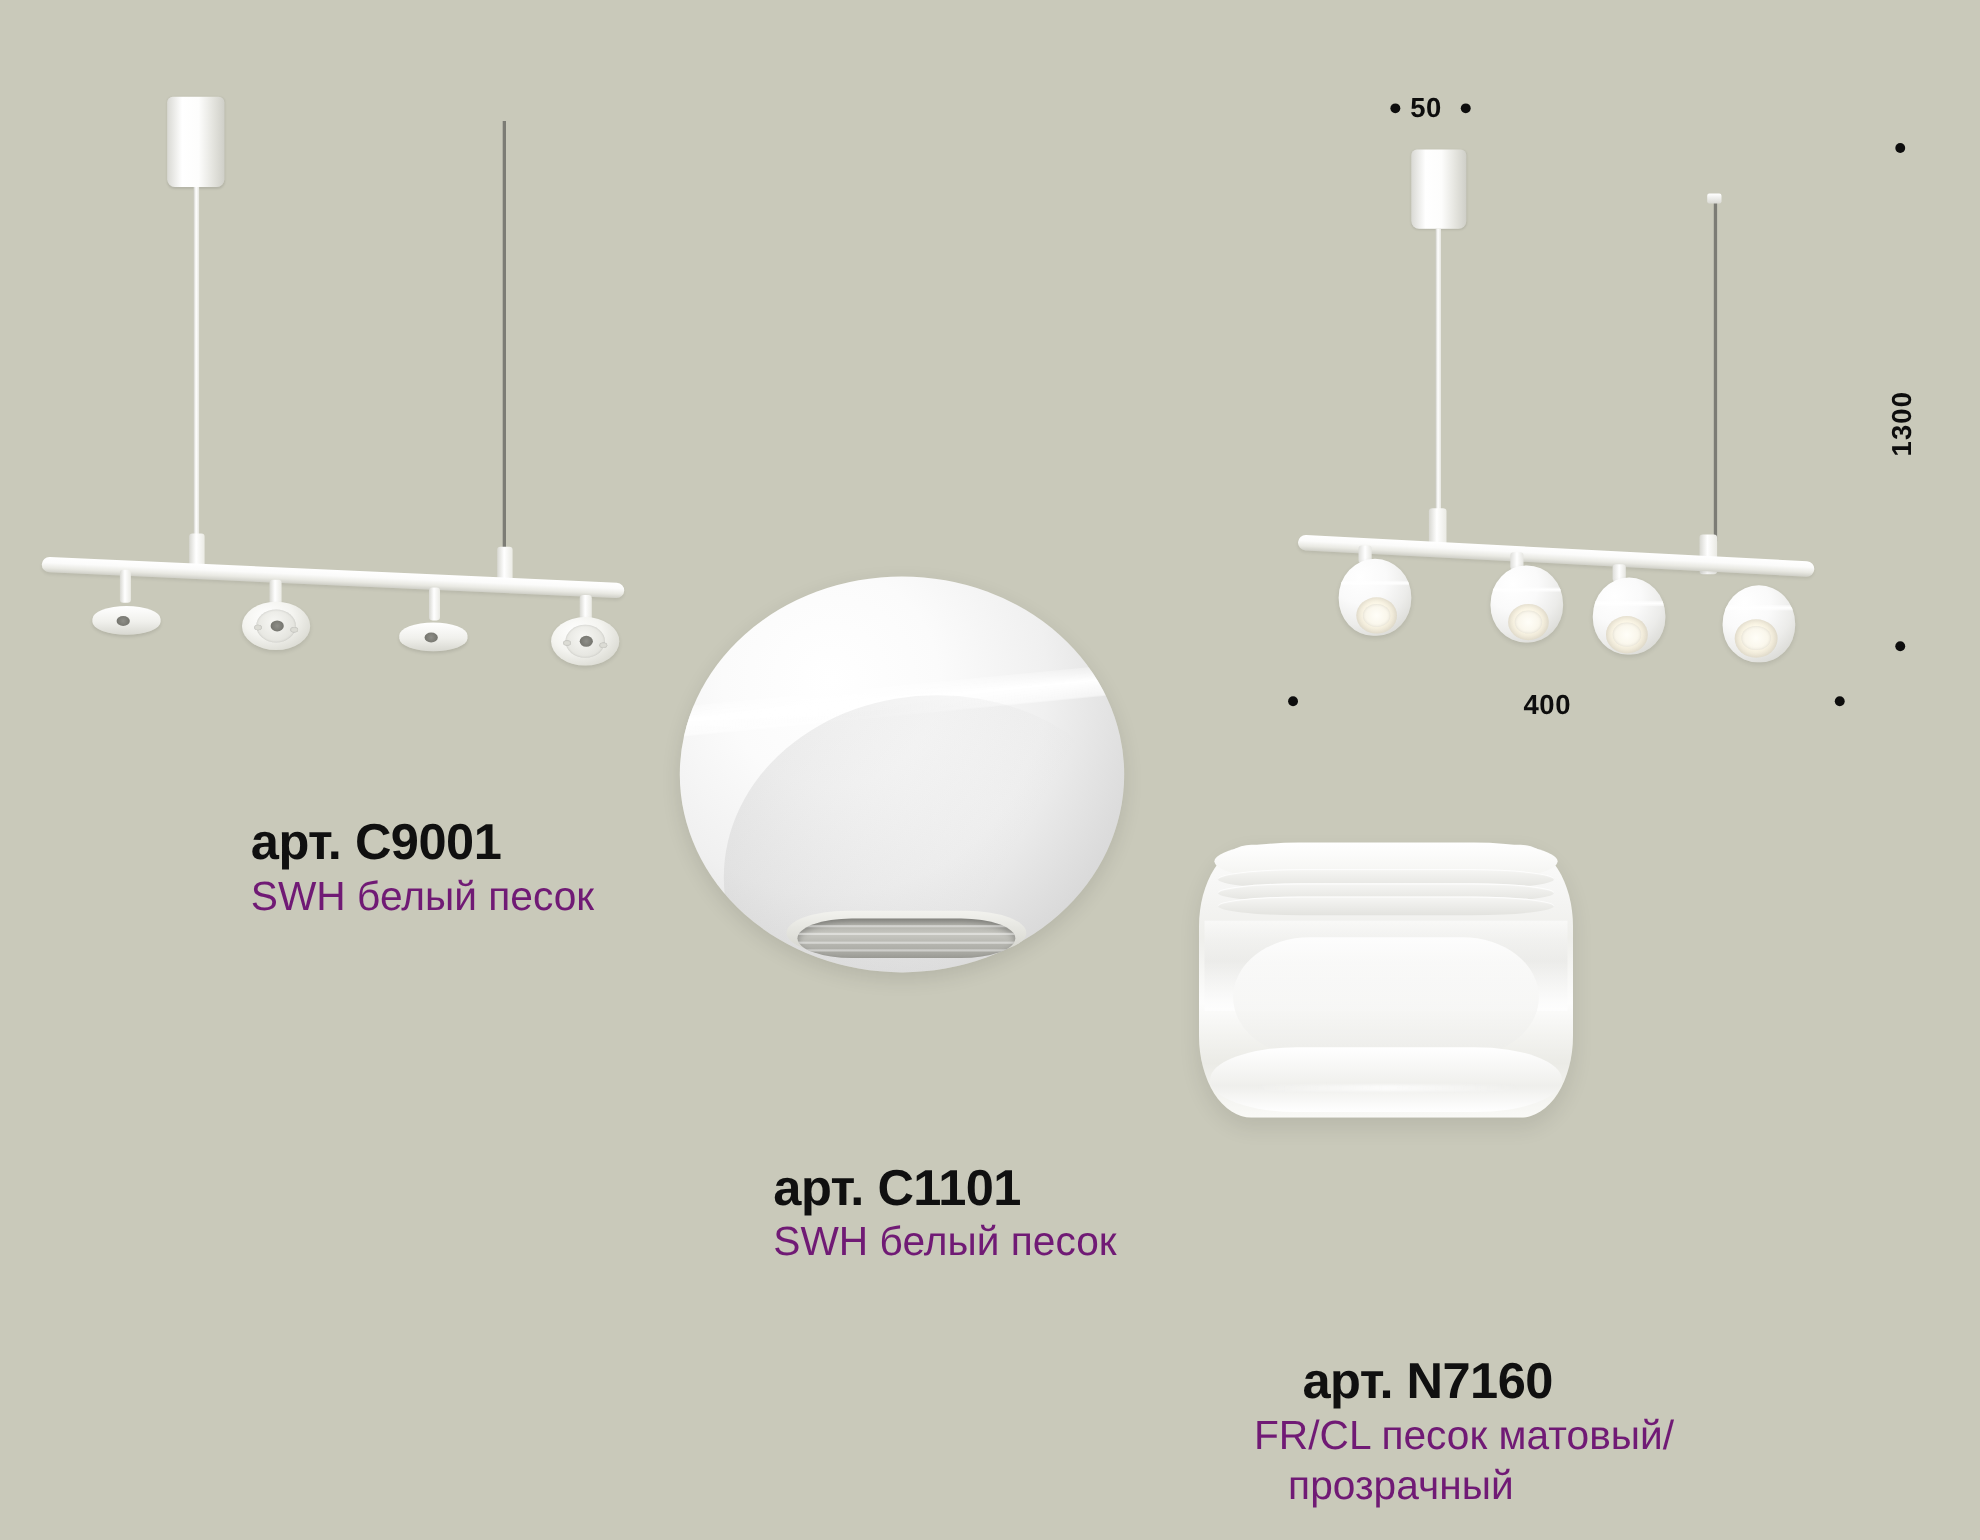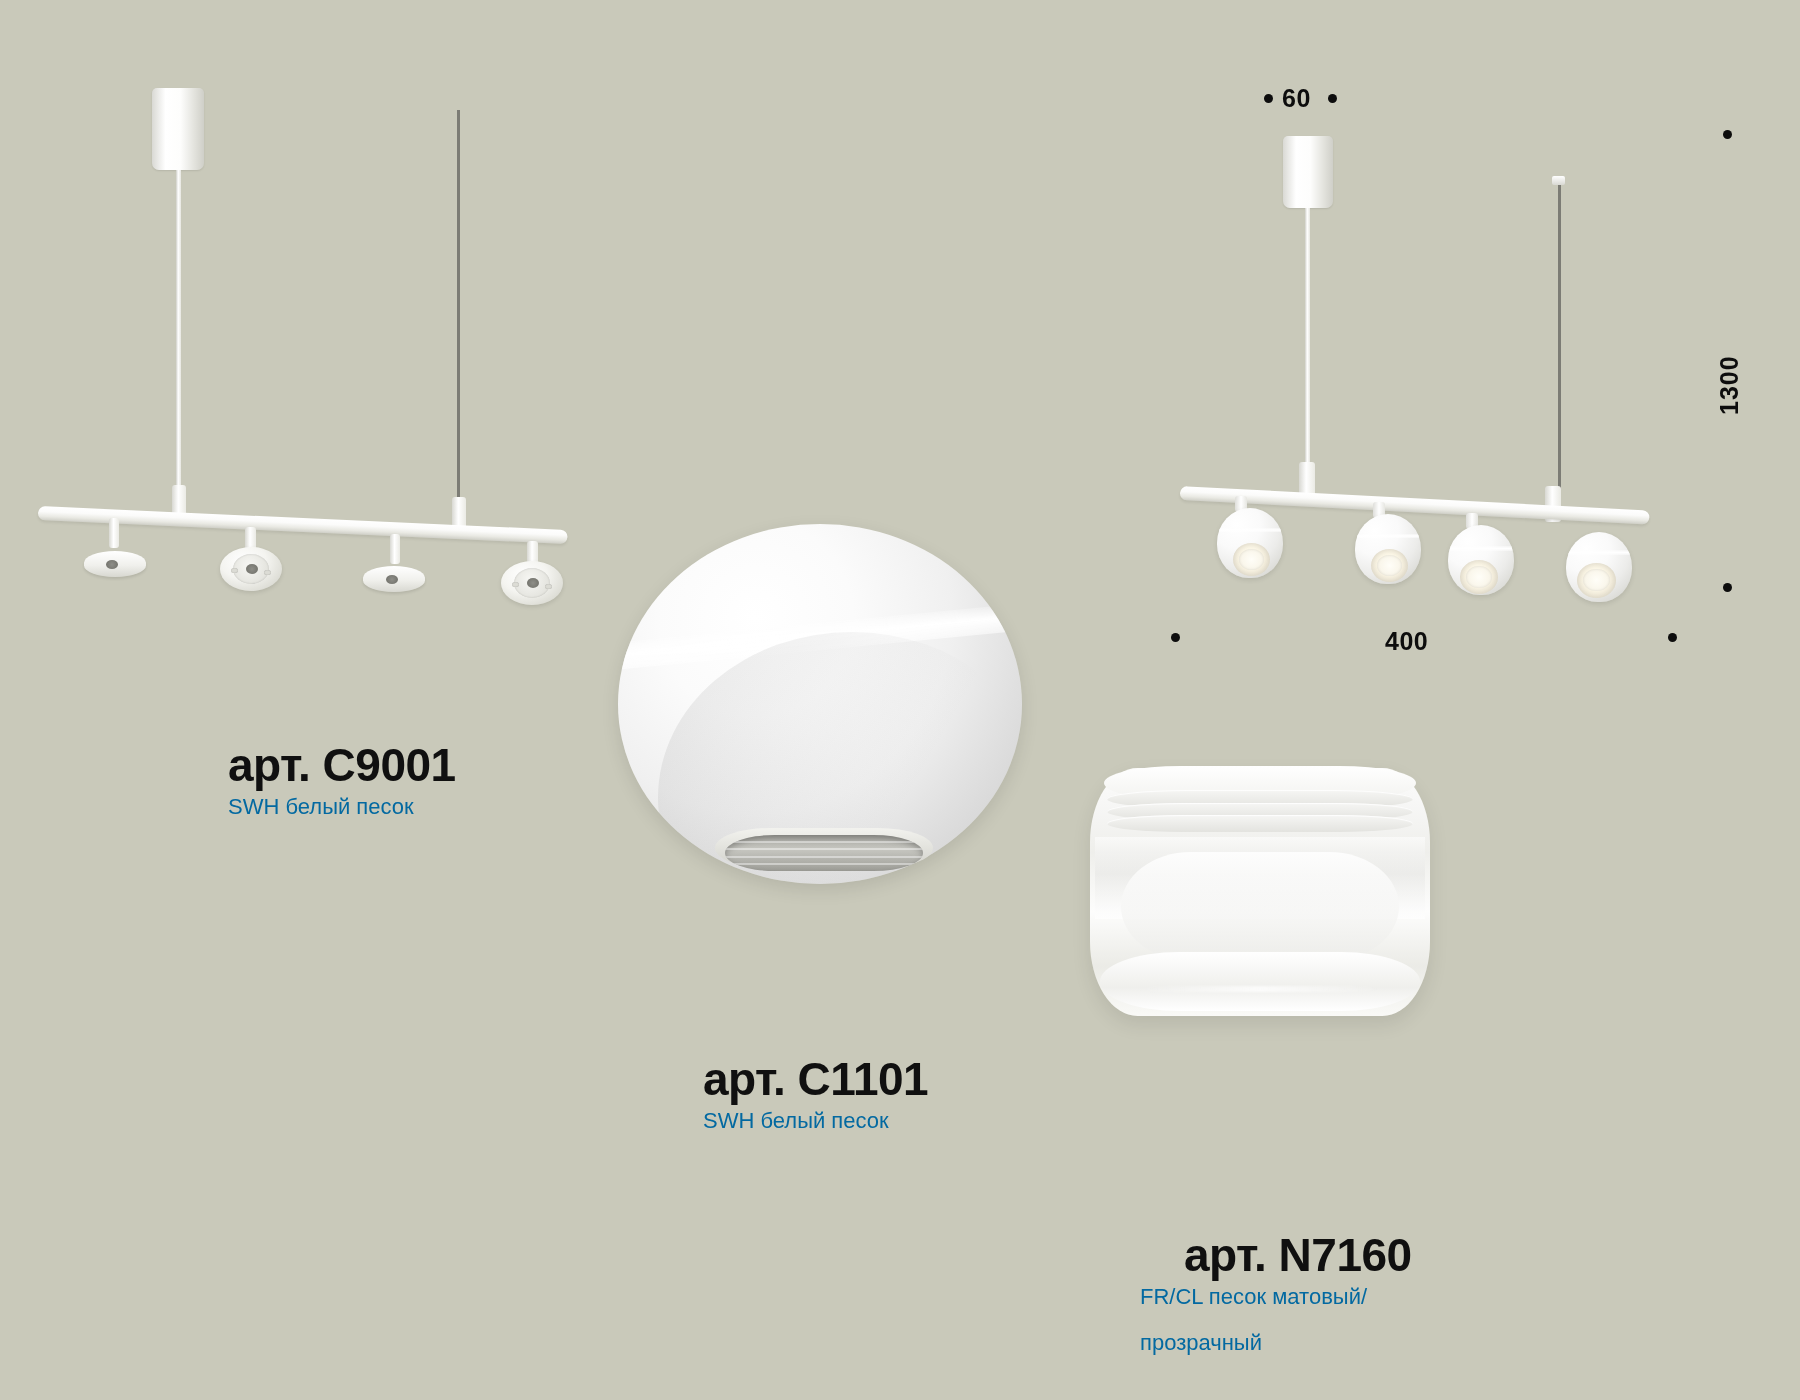--- a/index.html
+++ b/index.html
@@ -16,22 +16,22 @@
     position:absolute;
     font-weight:700;
     color:#101010;
     font-size:46px;
     letter-spacing:-0.5px;
     white-space:nowrap;
   }
   .desc{
     position:absolute;
     font-weight:400;
-    color:#0369a1;
-    font-size:22px;
+    color:#701a75;
+    font-size:37px;
     letter-spacing:0px;
     white-space:nowrap;
   }
 
   
   .dim{
     position:absolute;
     font-weight:700;
     font-size:25px;
     color:#0d0d0d;
@@ -344,21 +344,21 @@
 
     <div class="spot" style="left:1566px;top:532px;width:66px;height:70px;">
       <div class="spot-ball">
         <div class="spot-ring" style="top:26%;"></div>
       </div>
       <div class="spot-face" style="left:16%;top:44%;width:60%;height:50%;"></div>
       <div class="spot-face2" style="left:26%;top:53%;width:40%;height:32%;"></div>
     </div>
 
     <div class="dot" style="left:1264px;top:94px;"></div>
-    <div class="dim" style="left:1282px;top:84px;">60</div>
+    <div class="dim" style="left:1282px;top:84px;">50</div>
     <div class="dot" style="left:1328px;top:94px;"></div>
 
     <div class="dot" style="left:1723px;top:130px;"></div>
     <div class="dim-vert" style="left:1715px;top:415px;">1300</div>
     <div class="dot" style="left:1723px;top:583px;"></div>
 
     <div class="dot" style="left:1171px;top:633px;"></div>
     <div class="dim" style="left:1385px;top:627px;">400</div>
     <div class="dot" style="left:1668px;top:633px;"></div>
   </div>
@@ -379,16 +379,16 @@
       <div class="n7-clearband" style="left:1.5%;top:28%;width:97%;height:33%;"></div>
 
       <div class="n7-glass" style="left:9%;top:34%;width:82%;height:44%;"></div>
 
       <div class="n7-bottom" style="left:3%;top:74%;width:94%;height:24%;"></div>
       <div class="sheen" style="left:14%;top:88%;width:72%;height:6px;"></div>
     </div>
 
     <div class="art" style="left:1184px;top:1228px;">арт. N7160</div>
     <div class="desc" style="left:1140px;top:1284px;">FR/CL песок матовый/</div>
-    <div class="desc" style="left:1140px;top:1330px;">прозрачный</div>
+    <div class="desc" style="left:1171px;top:1330px;">прозрачный</div>
   </div>
 
 </div>
 
 </body></html>

